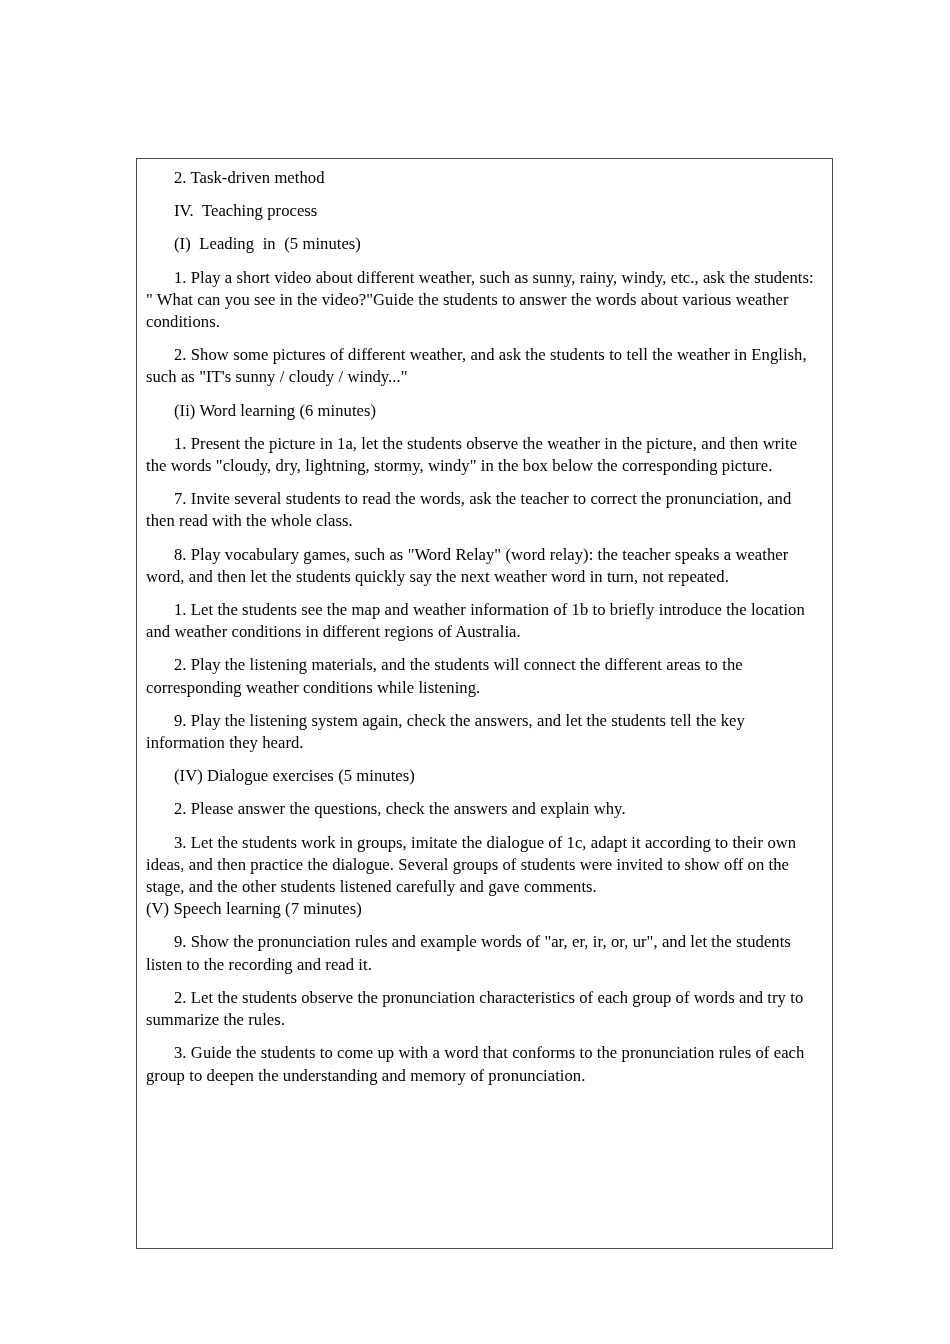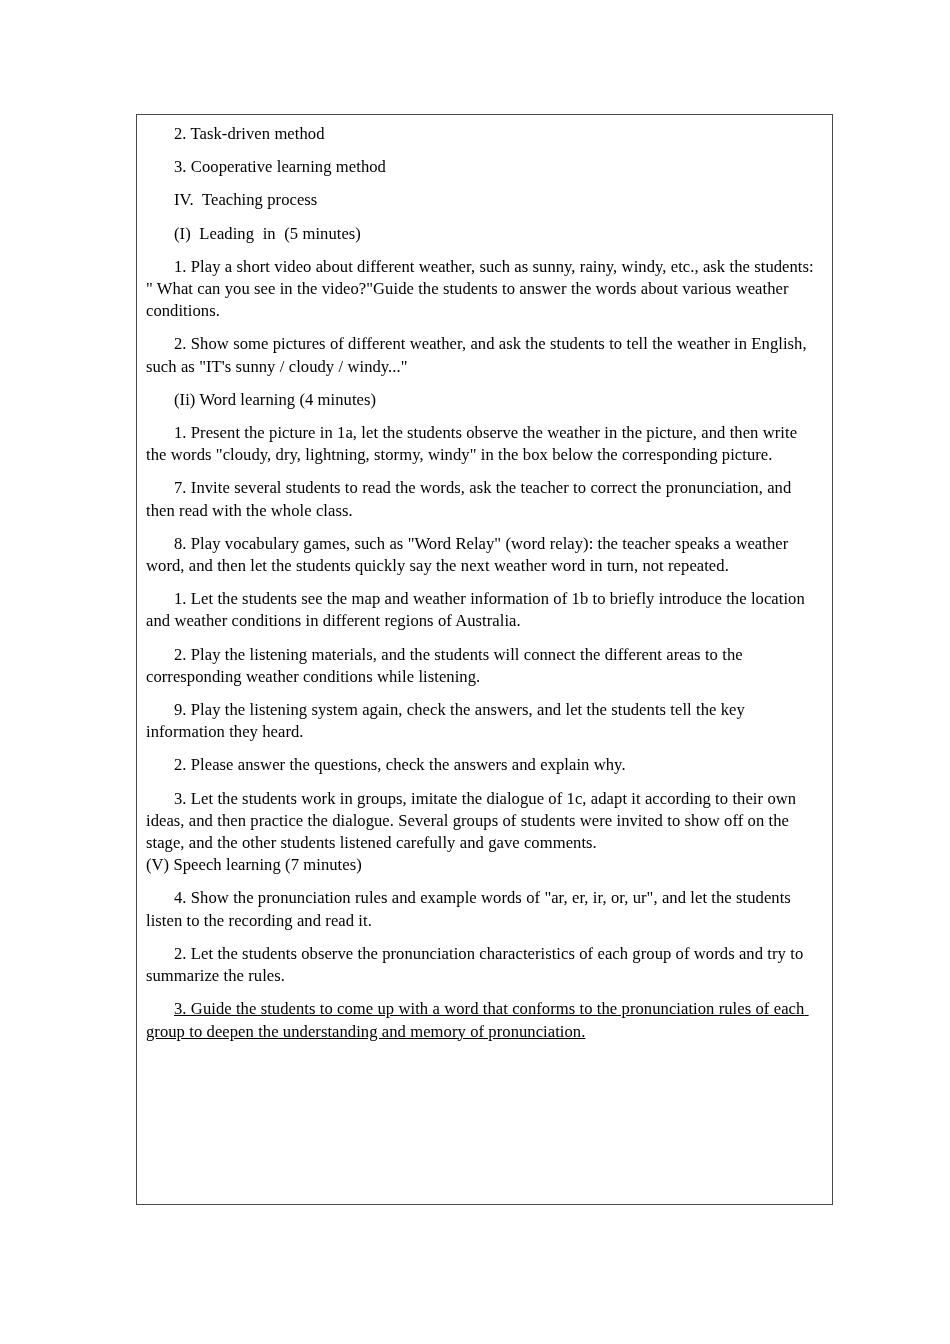--- a/index.html
+++ b/index.html
@@ -12,20 +12,21 @@
     height: 1344px;
     position: relative;
     font-family: "Liberation Serif", "DejaVu Serif", serif;
     overflow: hidden;
   }
 
   #page {
     position: absolute;
     inset: 0;
     background: #ffffff;
+    margin-top: 44px;
   }
 
   
   #doc-frame {
     position: absolute;
     left: 136px;
     top: 114px;
     width: 697px;
     height: 1091px;
     box-sizing: border-box;
@@ -47,48 +48,47 @@
     color: #000000;
     text-align: left;
     text-indent: 28px;
     white-space: pre-wrap;
     word-spacing: 0.1px;
     letter-spacing: 0.05px;
   }
 
   .para:last-child {
     margin-bottom: 0;
-    text-decoration: underline;
   }
 
   
   .para.heading {
     margin-bottom: 11px;
   }
 </style>
 </head>
 <body>
 
 <div id="page">
   <div id="doc-frame">
     <div id="doc-body">
         <p class="para heading">2. Task-driven method</p>
-        <p class="para heading">3. Cooperative learning method</p>
         <p class="para heading">IV.  Teaching process</p>
         <p class="para heading">(I)  Leading  in  (5 minutes)</p>
         <p class="para">1. Play a short video about different weather, such as sunny, rainy, windy, etc., ask the students: " What can you see in the video?"Guide the students to answer the words about various weather conditions.</p>
         <p class="para">2. Show some pictures of different weather, and ask the students to tell the weather in English, such as "IT's sunny / cloudy / windy..."</p>
-        <p class="para heading">(Ii) Word learning (4 minutes)</p>
+        <p class="para heading">(Ii) Word learning (6 minutes)</p>
         <p class="para">1. Present the picture in 1a, let the students observe the weather in the picture, and then write the words "cloudy, dry, lightning, stormy, windy" in the box below the corresponding picture.</p>
         <p class="para">7. Invite several students to read the words, ask the teacher to correct the pronunciation, and then read with the whole class.</p>
         <p class="para">8. Play vocabulary games, such as "Word Relay" (word relay): the teacher speaks a weather word, and then let the students quickly say the next weather word in turn, not repeated.</p>
         <p class="para">1. Let the students see the map and weather information of 1b to briefly introduce the location and weather conditions in different regions of Australia.</p>
         <p class="para">2. Play the listening materials, and the students will connect the different areas to the corresponding weather conditions while listening.</p>
         <p class="para">9. Play the listening system again, check the answers, and let the students tell the key information they heard.</p>
+        <p class="para heading">(IV) Dialogue exercises (5 minutes)</p>
         <p class="para">2. Please answer the questions, check the answers and explain why.</p>
         <p class="para">3. Let the students work in groups, imitate the dialogue of 1c, adapt it according to their own ideas, and then practice the dialogue. Several groups of students were invited to show off on the stage, and the other students listened carefully and gave comments.
 (V) Speech learning (7 minutes)</p>
-        <p class="para">4. Show the pronunciation rules and example words of "ar, er, ir, or, ur", and let the students listen to the recording and read it.</p>
+        <p class="para">9. Show the pronunciation rules and example words of "ar, er, ir, or, ur", and let the students listen to the recording and read it.</p>
         <p class="para">2. Let the students observe the pronunciation characteristics of each group of words and try to summarize the rules.</p>
         <p class="para">3. Guide the students to come up with a word that conforms to the pronunciation rules of each group to deepen the understanding and memory of pronunciation.</p>
       </div>
   </div>
 </div>
 
 </body></html>

